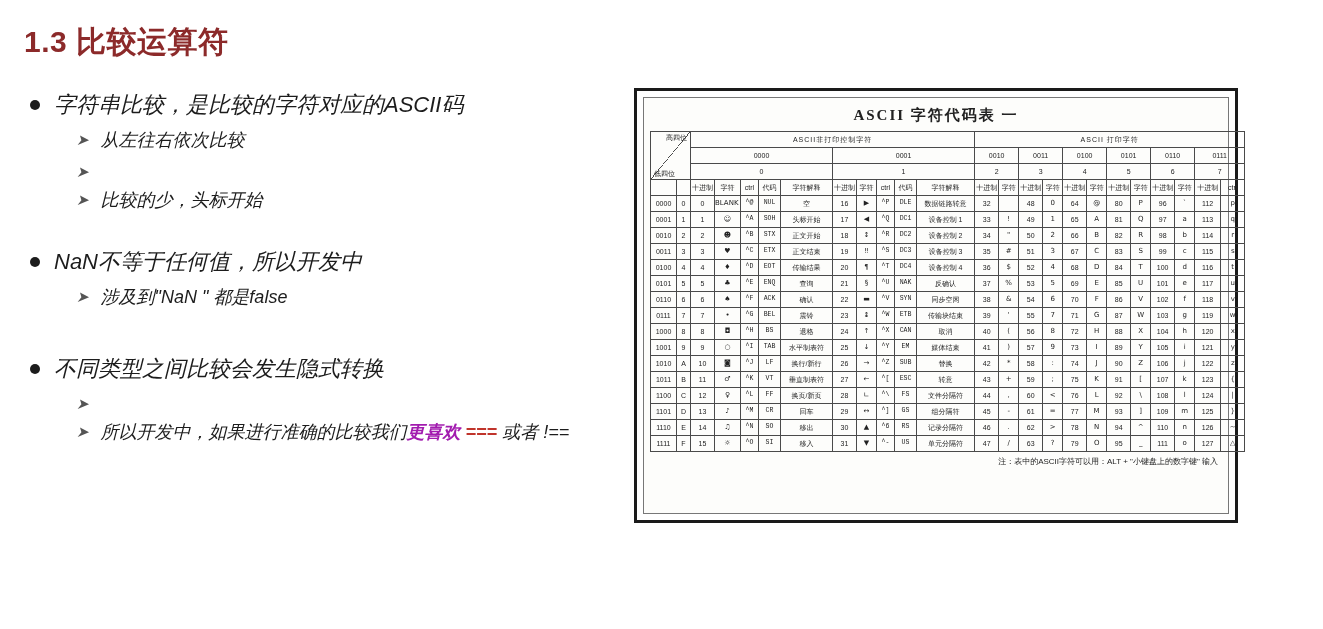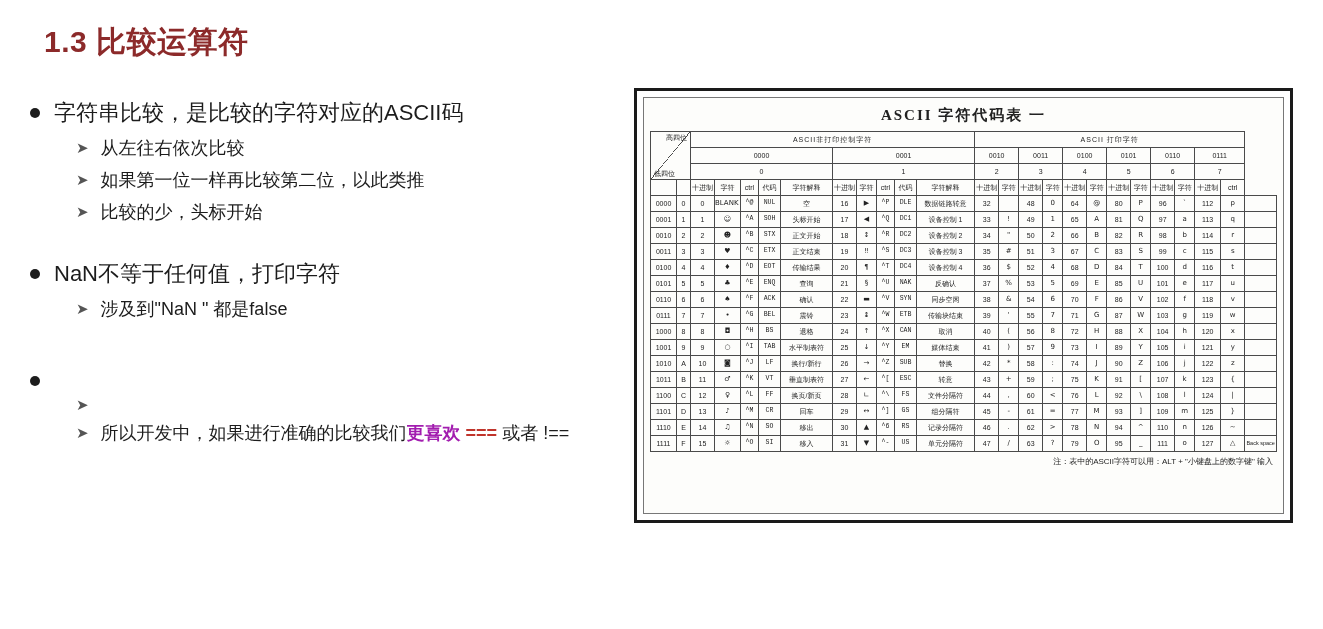--- a/index.html
+++ b/index.html
@@ -15,32 +15,33 @@
     position: relative;
     overflow: hidden;
   }
   .slide {
     position: relative;
     width: 1323px;
     height: 629px;
   }
   .title {
     position: absolute;
-    left: 44px;
+    left: 24px;
     top: 22px;
     font-size: 30px;
     font-weight: bold;
     color: #8c2a2a;
     letter-spacing: 0.5px;
   }
   .content {
     position: absolute;
     left: 30px;
-    top: 96px;
+    top: 88px;
     width: 600px;
+    font-style: italic;
   }
   .bullet-l1 {
     display: flex;
     align-items: flex-start;
     margin: 0 0 6px 0;
     font-size: 22px;
     color: #1c1c1c;
     line-height: 1.5;
   }
   .bullet-l1 .dot {
@@ -74,21 +75,21 @@
   .hl-eq {
     color: #c0342b;
     font-weight: bold;
   }
 
   
   .ascii-panel {
     position: absolute;
     left: 634px;
     top: 88px;
-    width: 659px;
+    width: 604px;
     height: 435px;
     background: #ffffff;
     border: 3px solid #1a1a1a;
     box-sizing: border-box;
     padding: 6px;
   }
   .ascii-inner {
     width: 100%;
     height: 100%;
     border: 1px solid #777;
@@ -178,45 +179,45 @@
     <div class="bullet-l1">
       <span class="dot"></span>
       <span>字符串比较，是比较的字符对应的ASCII码</span>
     </div>
     <div class="bullet-l2">
       <span class="arrow">➤</span>
       <span>从左往右依次比较</span>
     </div>
     <div class="bullet-l2">
       <span class="arrow">➤</span>
-      <span>如果第一位一样再比较第二位，以此类推</span>
     </div>
     <div class="bullet-l2">
       <span class="arrow">➤</span>
       <span>比较的少，头标开始</span>
     </div>
 
     <div class="spacer-lg"></div>
 
     <div class="bullet-l1">
       <span class="dot"></span>
-      <span>NaN不等于任何值，打印字符</span>
+      <span>NaN不等于任何值，所以开发中</span>
     </div>
     <div class="bullet-l2">
       <span class="arrow">➤</span>
       <span>涉及到"NaN " 都是false</span>
     </div>
 
     <div class="spacer-sm"></div>
 
 
     <div class="spacer-lg"></div>
 
     <div class="bullet-l1">
       <span class="dot"></span>
+      <span>不同类型之间比较会发生隐式转换</span>
     </div>
     <div class="bullet-l2">
       <span class="arrow">➤</span>
     </div>
     <div class="bullet-l2">
       <span class="arrow">➤</span>
       <span>
         <span>所以开发中，如果进行准确的比较我们</span><span class="hl-red">更喜欢</span><span>&nbsp;</span><span class="hl-eq">===</span><span> 或者 </span><span>!==</span>
       </span>
     </div>

